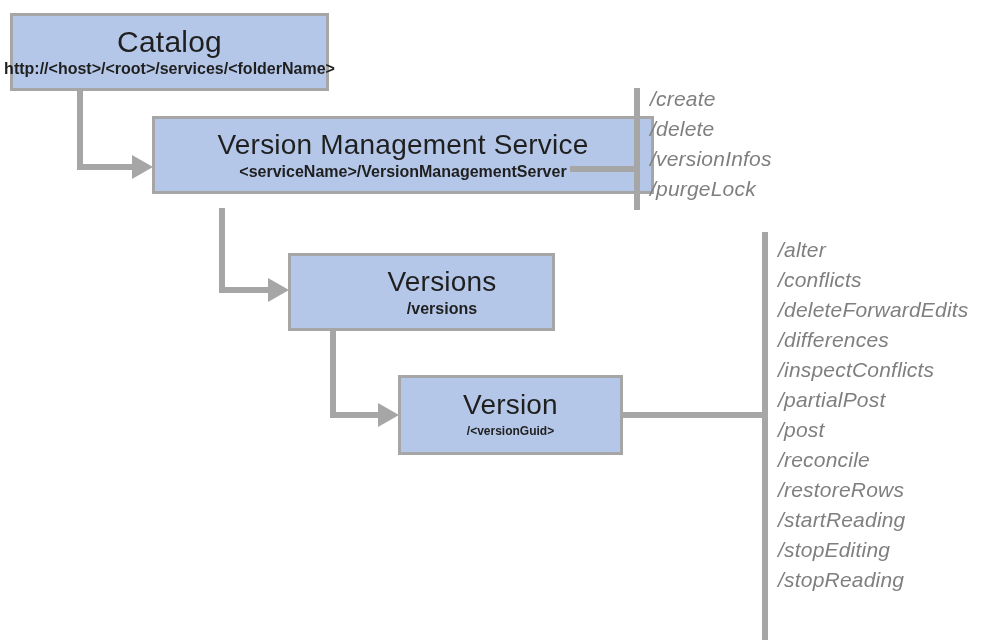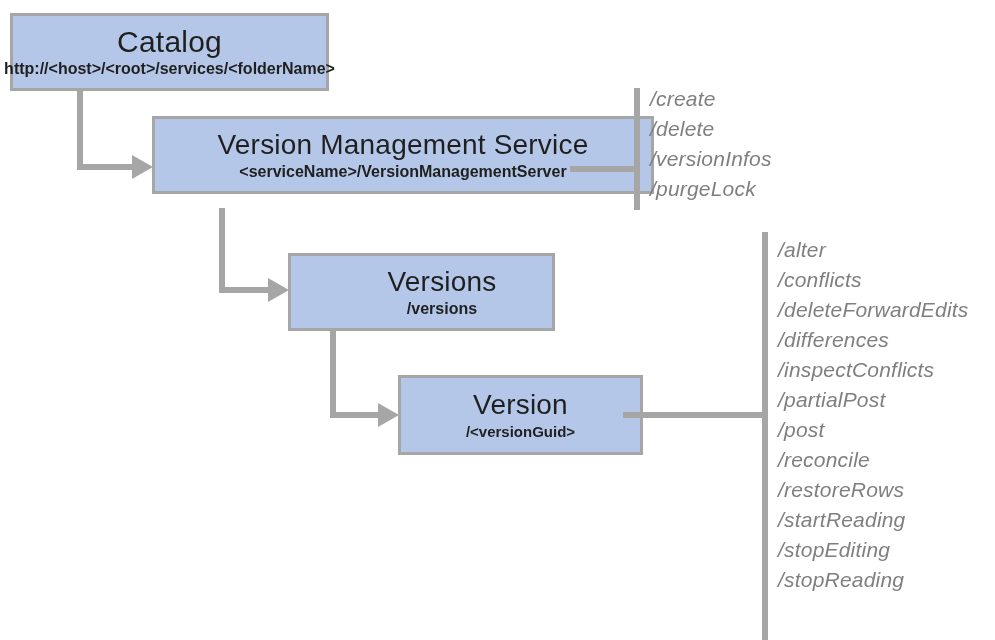--- a/index.html
+++ b/index.html
@@ -41,22 +41,22 @@
   .node-subtitle{
     font-size:16px;
     line-height:19px;
     font-weight:700;
     white-space:nowrap;
   }
   #node-catalog{left:10px;top:13px;width:319px;height:78px;}
   #node-catalog .node-title{font-size:30px;}
   #node-vms{left:152px;top:116px;width:502px;height:78px;}
   #node-versions{left:288px;top:253px;width:267px;height:78px;padding-left:41px;}
-  #node-version{left:398px;top:375px;width:245px;height:80px;}
-  #node-version .node-subtitle{font-size:15px;}
+  #node-version{left:398px;top:375px;width:225px;height:80px;}
+  #node-version .node-subtitle{font-size:12px;}
 
   .seg{position:absolute;background:var(--connector);}
   .arrowhead{
     position:absolute;width:0;height:0;
     border-top:12px solid transparent;
     border-bottom:12px solid transparent;
     border-left:21px solid var(--connector);
   }
   
   #c1-v{left:77px;top:91px;width:6px;height:79px;}

